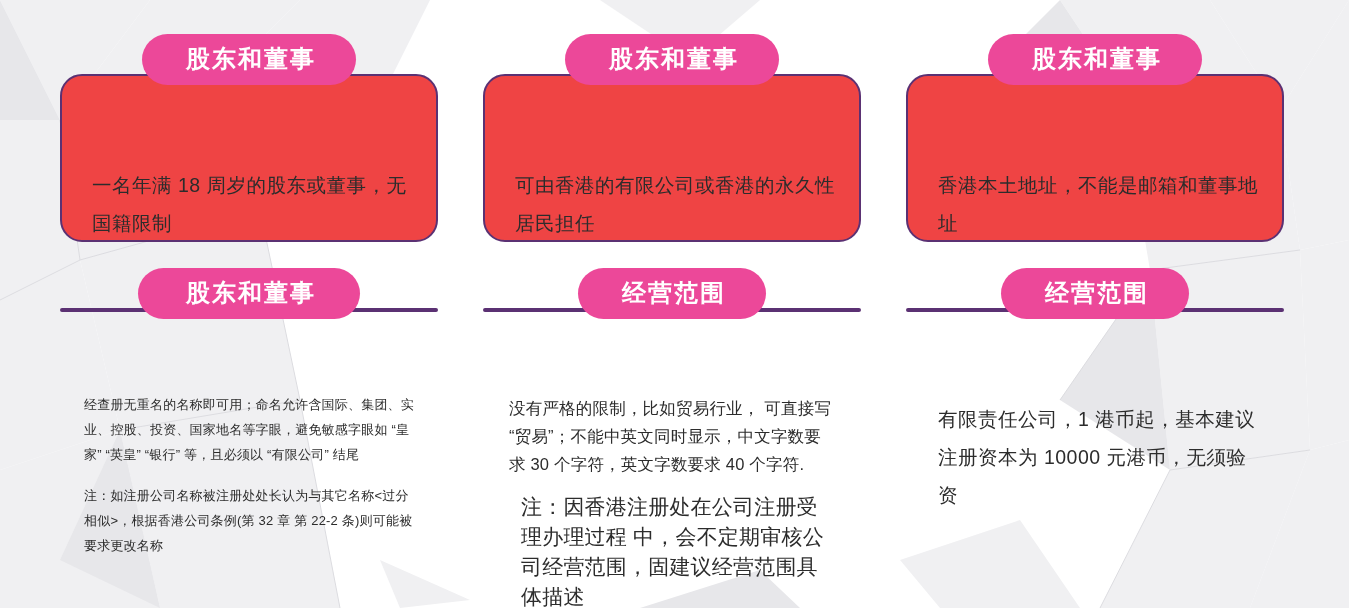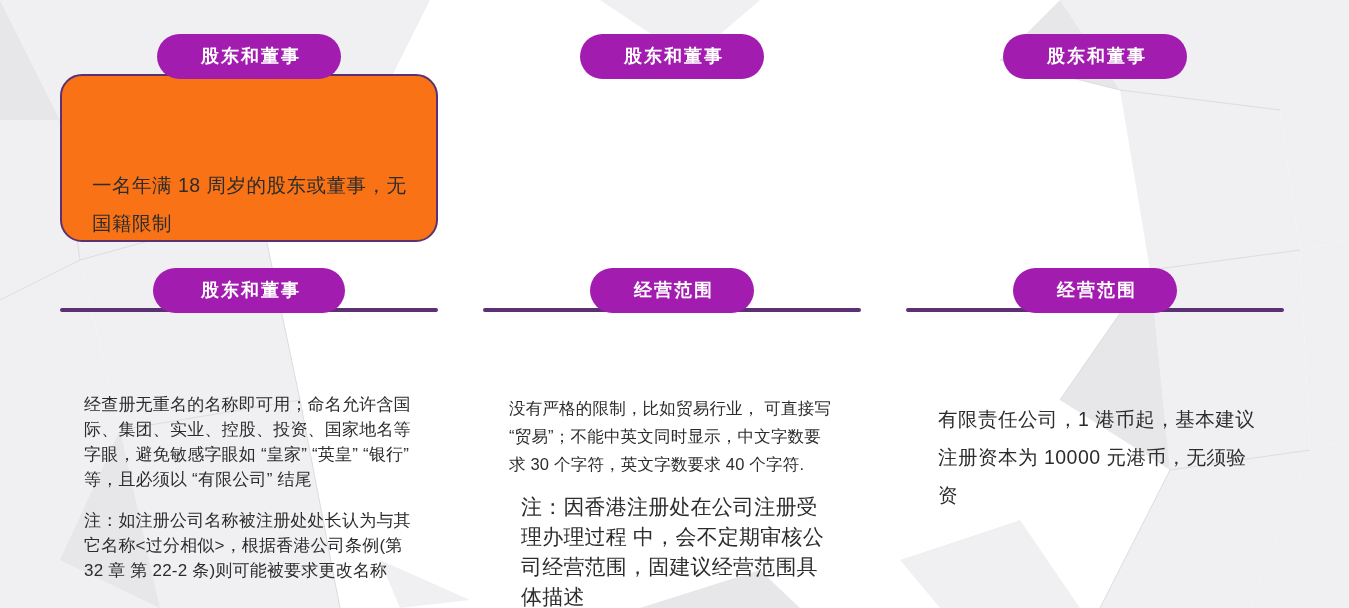--- a/index.html
+++ b/index.html
@@ -52,35 +52,35 @@
   .cell {
     position: relative;
   }
 
   .card {
     position: absolute;
     left: 0;
     top: 40px;
     right: 0;
     bottom: 0;
-    background: #f97316;
+    background: #ef4444;
     border: 2px solid #5b3173;
     border-radius: 22px;
     box-sizing: border-box;
   }
 
   .badge {
     position: absolute;
     top: 0;
     left: 50%;
     transform: translateX(-50%);
-    background: #a21caf;
+    background: #ec4899;
     color: #ffffff;
     border-radius: 30px;
-    font-size: 18px;
+    font-size: 24px;
     font-weight: bold;
     letter-spacing: 2px;
     padding: 13px 40px 14px 44px;
     white-space: nowrap;
     z-index: 3;
     line-height: 1;
   }
   .cell.wide .badge { padding: 13px 44px 14px 48px; }
 
   .body {
@@ -103,21 +103,21 @@
     padding-left: 30px;
     padding-right: 24px;
   }
 
   
   .body.sm {
     padding: 42px 22px 12px 22px;
   }
   .body.sm p {
     margin: 0 0 16px 0;
-    font-size: 17px;
+    font-size: 13px;
     line-height: 25px;
     letter-spacing: 0.2px;
   }
   .body.sm p:last-child { margin-bottom: 12px; }
 
   .body.mid {
     padding: 44px 22px 12px 24px;
   }
   .body.mid p {
     margin: 0 0 14px 0;
@@ -184,24 +184,34 @@
     <div class="cell">
       <div class="card">
         <div class="body lg">
           <p>一名年满 18 周岁的股东或董事，无国籍限制</p>
         </div>
       </div>
       <div class="badge">股东和董事</div>
     </div>
 
     <div class="cell">
+      <div class="card">
+        <div class="body lg">
+          <p>可由香港的有限公司或香港的永久性居民担任</p>
+        </div>
+      </div>
       <div class="badge">股东和董事</div>
     </div>
 
     <div class="cell">
+      <div class="card">
+        <div class="body lg">
+          <p>香港本土地址，不能是邮箱和董事地址</p>
+        </div>
+      </div>
       <div class="badge">股东和董事</div>
     </div>
 
     <div class="cell wide row2">
       <div class="card">
         <div class="body sm">
           <p>经查册无重名的名称即可用；命名允许含国际、集团、实业、控股、投资、国家地名等字眼，避免敏感字眼如 “皇家” “英皇” “银行” 等，且必须以 “有限公司” 结尾</p>
           <p class="note">注：如注册公司名称被注册处处长认为与其它名称&lt;过分相似&gt;，根据香港公司条例(第 32 章 第 22-2 条)则可能被要求更改名称</p>
         </div>
       </div>

